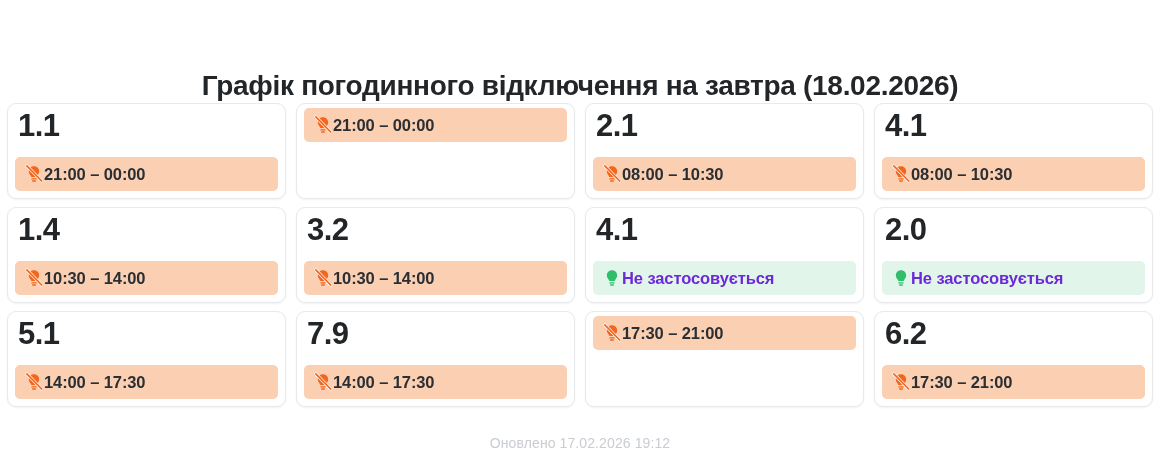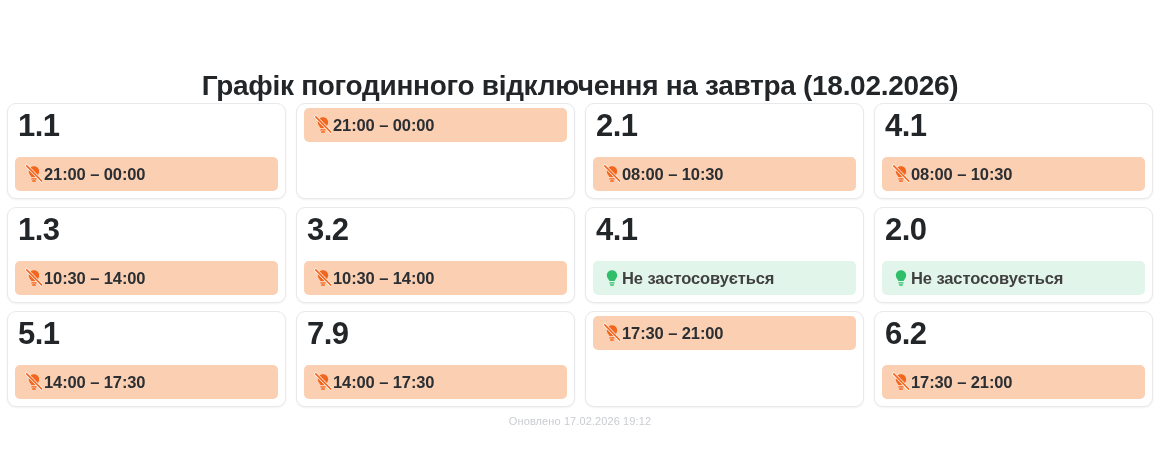--- a/index.html
+++ b/index.html
@@ -86,26 +86,26 @@
   }
   .slot-icon svg { display: block; }
   .slot-text {
     font-size: 16.5px;
     font-weight: bold;
     letter-spacing: -0.1px;
     white-space: nowrap;
     font-stretch: condensed;
   }
   .slot.off .slot-text { color: #2b2f33; }
-  .slot.none .slot-text { color: #404040; }
+  .slot.none .slot-text { color: #6d28d9; }
   .footer {
     text-align: center;
-    font-size: 11px;
+    font-size: 14px;
     color: #c9ccd1;
-    margin-top: 8px;
+    margin-top: 28px;
     letter-spacing: 0.1px;
     white-space: nowrap;
   }
 </style>
 </head>
 <body>
 
 <div class="page">
 
   <div class="title">Графік погодинного відключення на завтра (18.02.2026)</div>
@@ -164,21 +164,21 @@
               <rect x="8.8" y="17" width="6.4" height="1.7" rx="0.8" fill="#f2661e"></rect>
               <rect x="9.6" y="19.6" width="4.8" height="1.7" rx="0.8" fill="#f2661e"></rect>
               <path d="M3.4 2.2 L21.2 20.4" stroke="#ffffff" stroke-width="3.6" stroke-linecap="round" fill="none"></path>
               <path d="M3.4 2.2 L21.2 20.4" stroke="#f2661e" stroke-width="2.1" stroke-linecap="round" fill="none"></path>
             </svg>
           </span>
           <span class="slot-text">08:00 – 10:30</span>
         </div>
       </div>
       <div class="card">
-        <div class="card-label">1.3</div>
+        <div class="card-label">1.4</div>
         <div class="slot off">
           <span class="slot-icon">
             <svg viewBox="0 0 24 24" width="20" height="20" aria-hidden="true">
               <path fill="#f2661e" d="M12 2.6c-3.5 0-6.2 2.7-6.2 6.1 0 2.1 1 3.6 1.9 4.8.6.8 1 1.4 1.1 2.1h6.4c.1-.7.5-1.3 1.1-2.1.9-1.2 1.9-2.7 1.9-4.8 0-3.4-2.7-6.1-6.2-6.1z"></path>
               <rect x="8.8" y="17" width="6.4" height="1.7" rx="0.8" fill="#f2661e"></rect>
               <rect x="9.6" y="19.6" width="4.8" height="1.7" rx="0.8" fill="#f2661e"></rect>
               <path d="M3.4 2.2 L21.2 20.4" stroke="#ffffff" stroke-width="3.6" stroke-linecap="round" fill="none"></path>
               <path d="M3.4 2.2 L21.2 20.4" stroke="#f2661e" stroke-width="2.1" stroke-linecap="round" fill="none"></path>
             </svg>
           </span>

